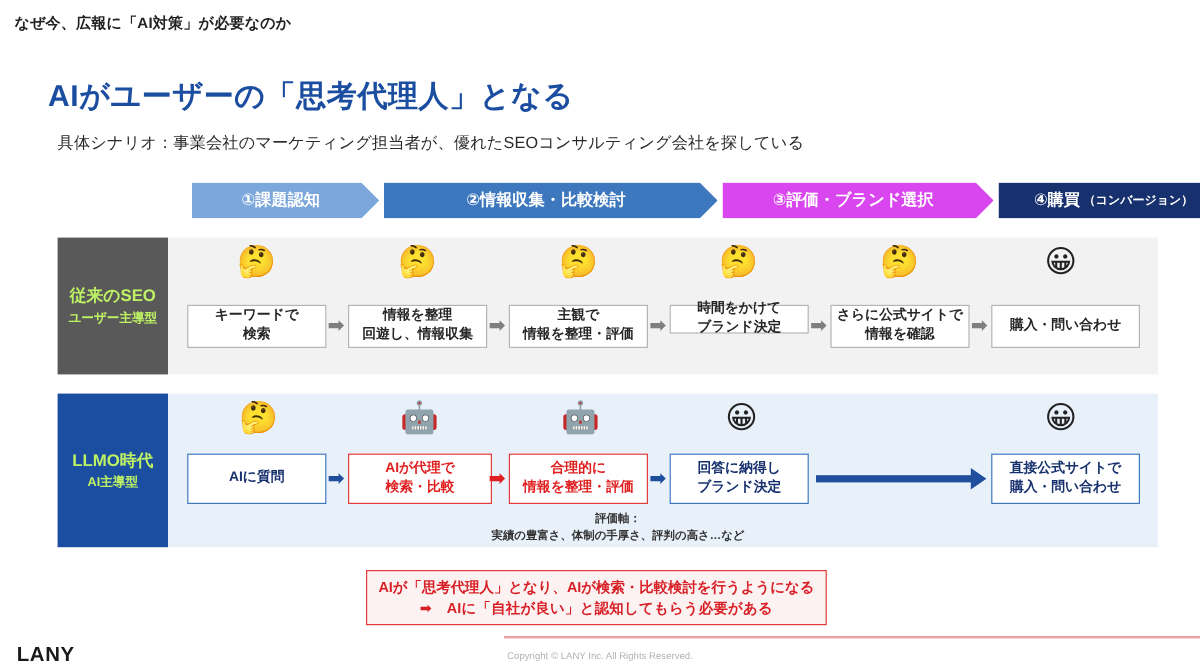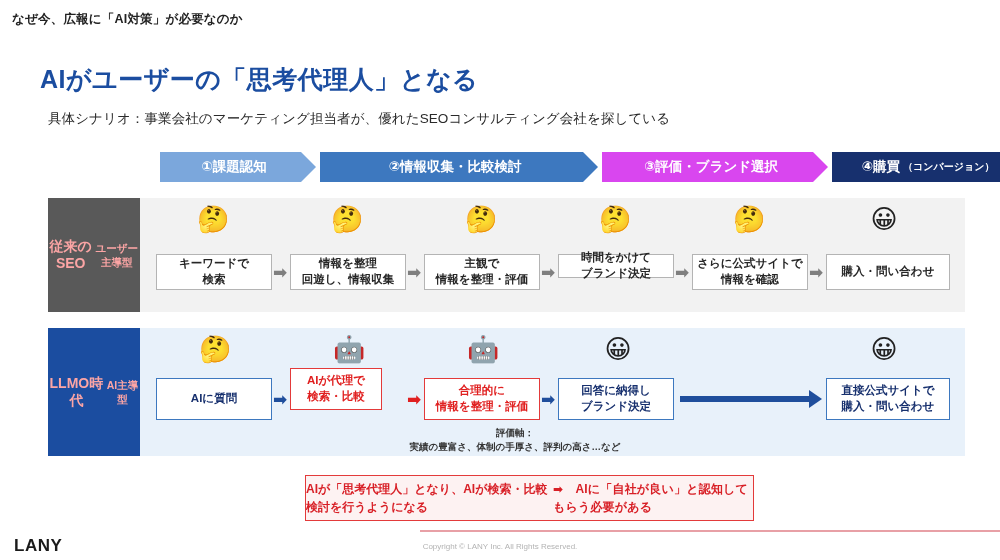--- a/index.html
+++ b/index.html
@@ -84,24 +84,24 @@
     display: flex;
     align-items: stretch;
   }
   .band.row1 { top: 198px; height: 114px; background: #f2f2f2; }
   .band.row2 { top: 328px; height: 128px; background: #e8f1fa; }
 
   .row-label {
     width: 92px;
     flex: 0 0 92px;
     display: flex;
-    flex-direction: row;
+    flex-direction: column;
     align-items: center;
     justify-content: center;
-    color: #fca5a5;
+    color: #bef264;
     text-align: center;
   }
   .row1 .row-label { background: #595959; }
   .row2 .row-label { background: #1b4da0; }
   .row-label .l1 { font-size: 14px; font-weight: bold; line-height: 1.25; }
   .row-label .l2 { font-size: 10.5px; font-weight: bold; margin-top: 2px; }
 
   .row-body {
     flex: 1 1 auto;
     position: relative;
@@ -169,27 +169,27 @@
     color: #333333;
     line-height: 1.45;
     white-space: pre-line;
   }
 
   
   .callout {
     position: absolute;
     left: 305px;
     top: 475px;
-    width: 449px;
+    width: 384px;
     height: 46px;
     box-sizing: border-box;
     border: 1.6px solid #e33a3a;
     background: #fdf2f2;
     display: flex;
-    flex-direction: row;
+    flex-direction: column;
     align-items: center;
     justify-content: center;
     color: #d81f26;
     font-size: 12px;
     font-weight: bold;
     line-height: 1.5;
   }
   .callout .line2 { letter-spacing: .2px; }
 
   
@@ -285,21 +285,21 @@
   </div>
   <div class="row-body">
 
     <div class="emoji" style="left:56px;  top:8px; width:40px;">🤔</div>
     <div class="emoji" style="left:190px; top:8px; width:40px;">🤖</div>
     <div class="emoji" style="left:324px; top:8px; width:40px;">🤖</div>
     <div class="emoji" style="left:458px; top:8px; width:40px;">😀</div>
     <div class="emoji" style="left:724px; top:8px; width:40px;">😀</div>
 
     <div class="step blue" style="left:16px;  top:50px; width:116px; height:42px;">AIに質問</div>
-    <div class="step red" style="left:150px; top:40px; width:92px; height:42px;text-align:center;">AIが代理で
+    <div class="step red" style="left:150px; top:50px; width:120px; height:42px;text-align:center;">AIが代理で
 検索・比較</div>
     <div class="step red" style="left:284px; top:50px; width:116px; height:42px;">合理的に
 情報を整理・評価</div>
     <div class="step blue" style="left:418px; top:50px; width:116px; height:42px;">回答に納得し
 ブランド決定</div>
     <div class="step blue" style="left:686px; top:50px; width:124px; height:42px;">直接公式サイトで
 購入・問い合わせ</div>
 
     <div class="arrow blue" style="left:133px; top:63px;">➡</div>
     <div class="arrow red" style="left:267px; top:63px;">➡</div>

